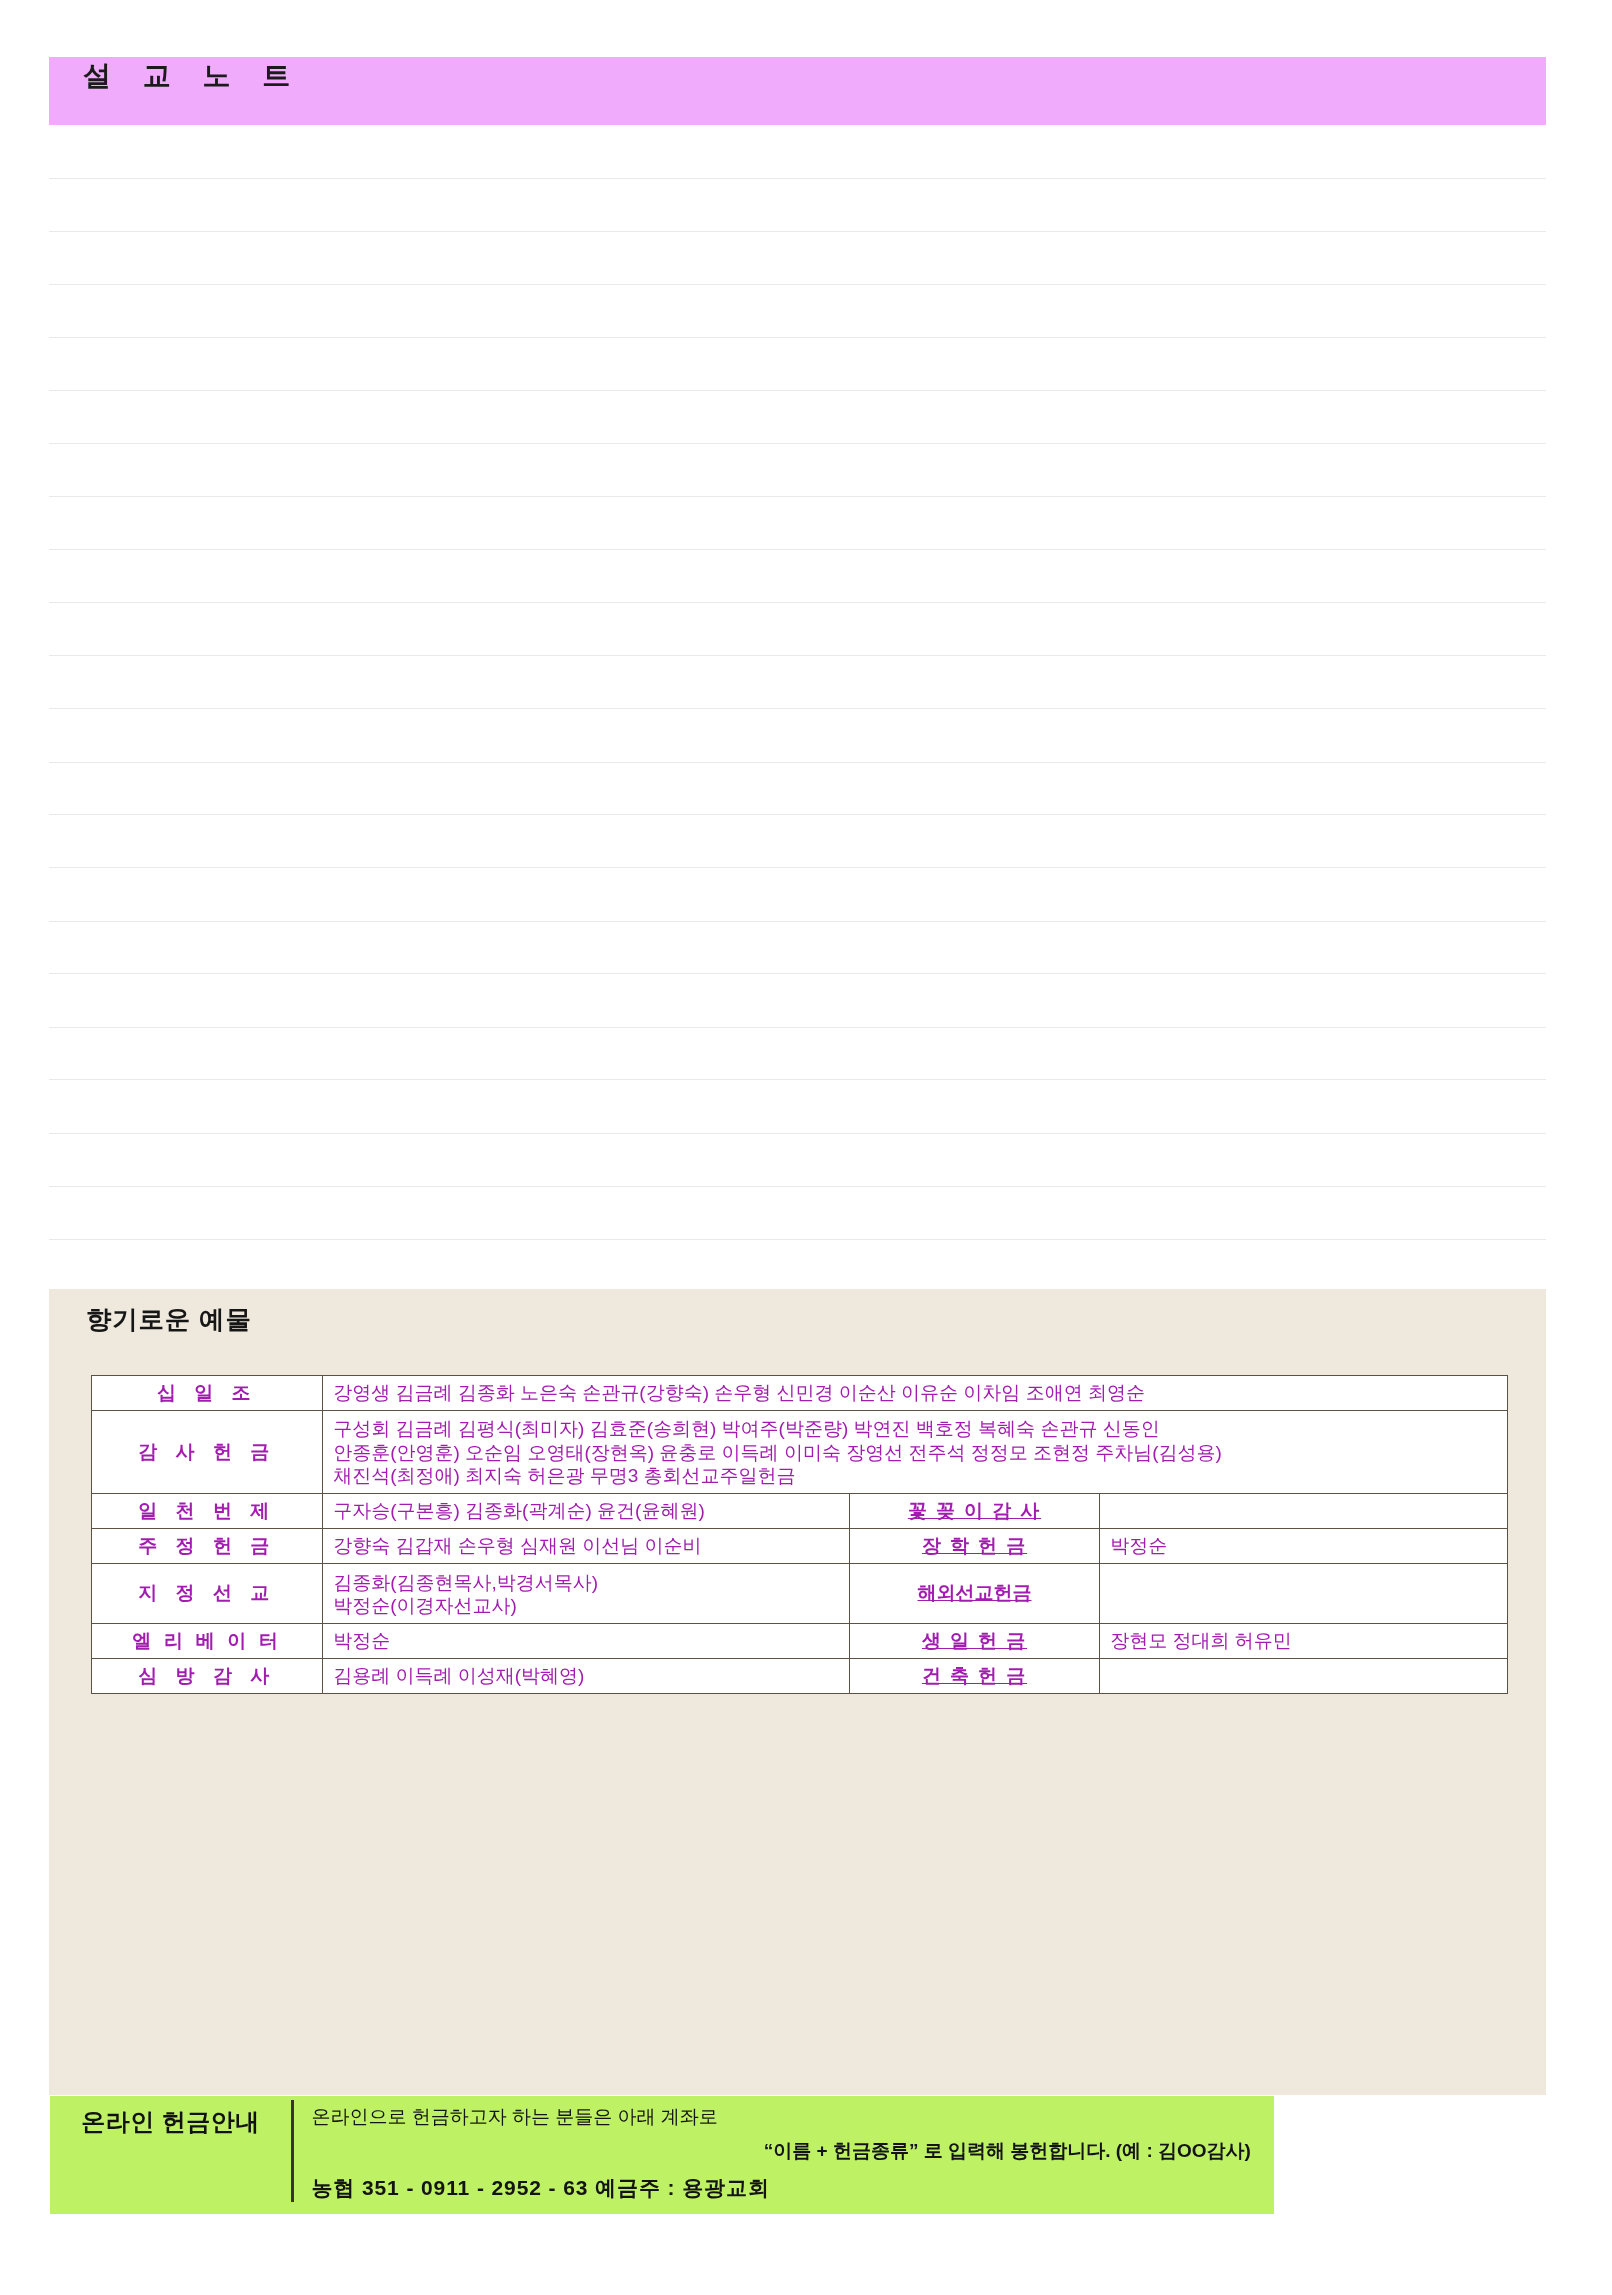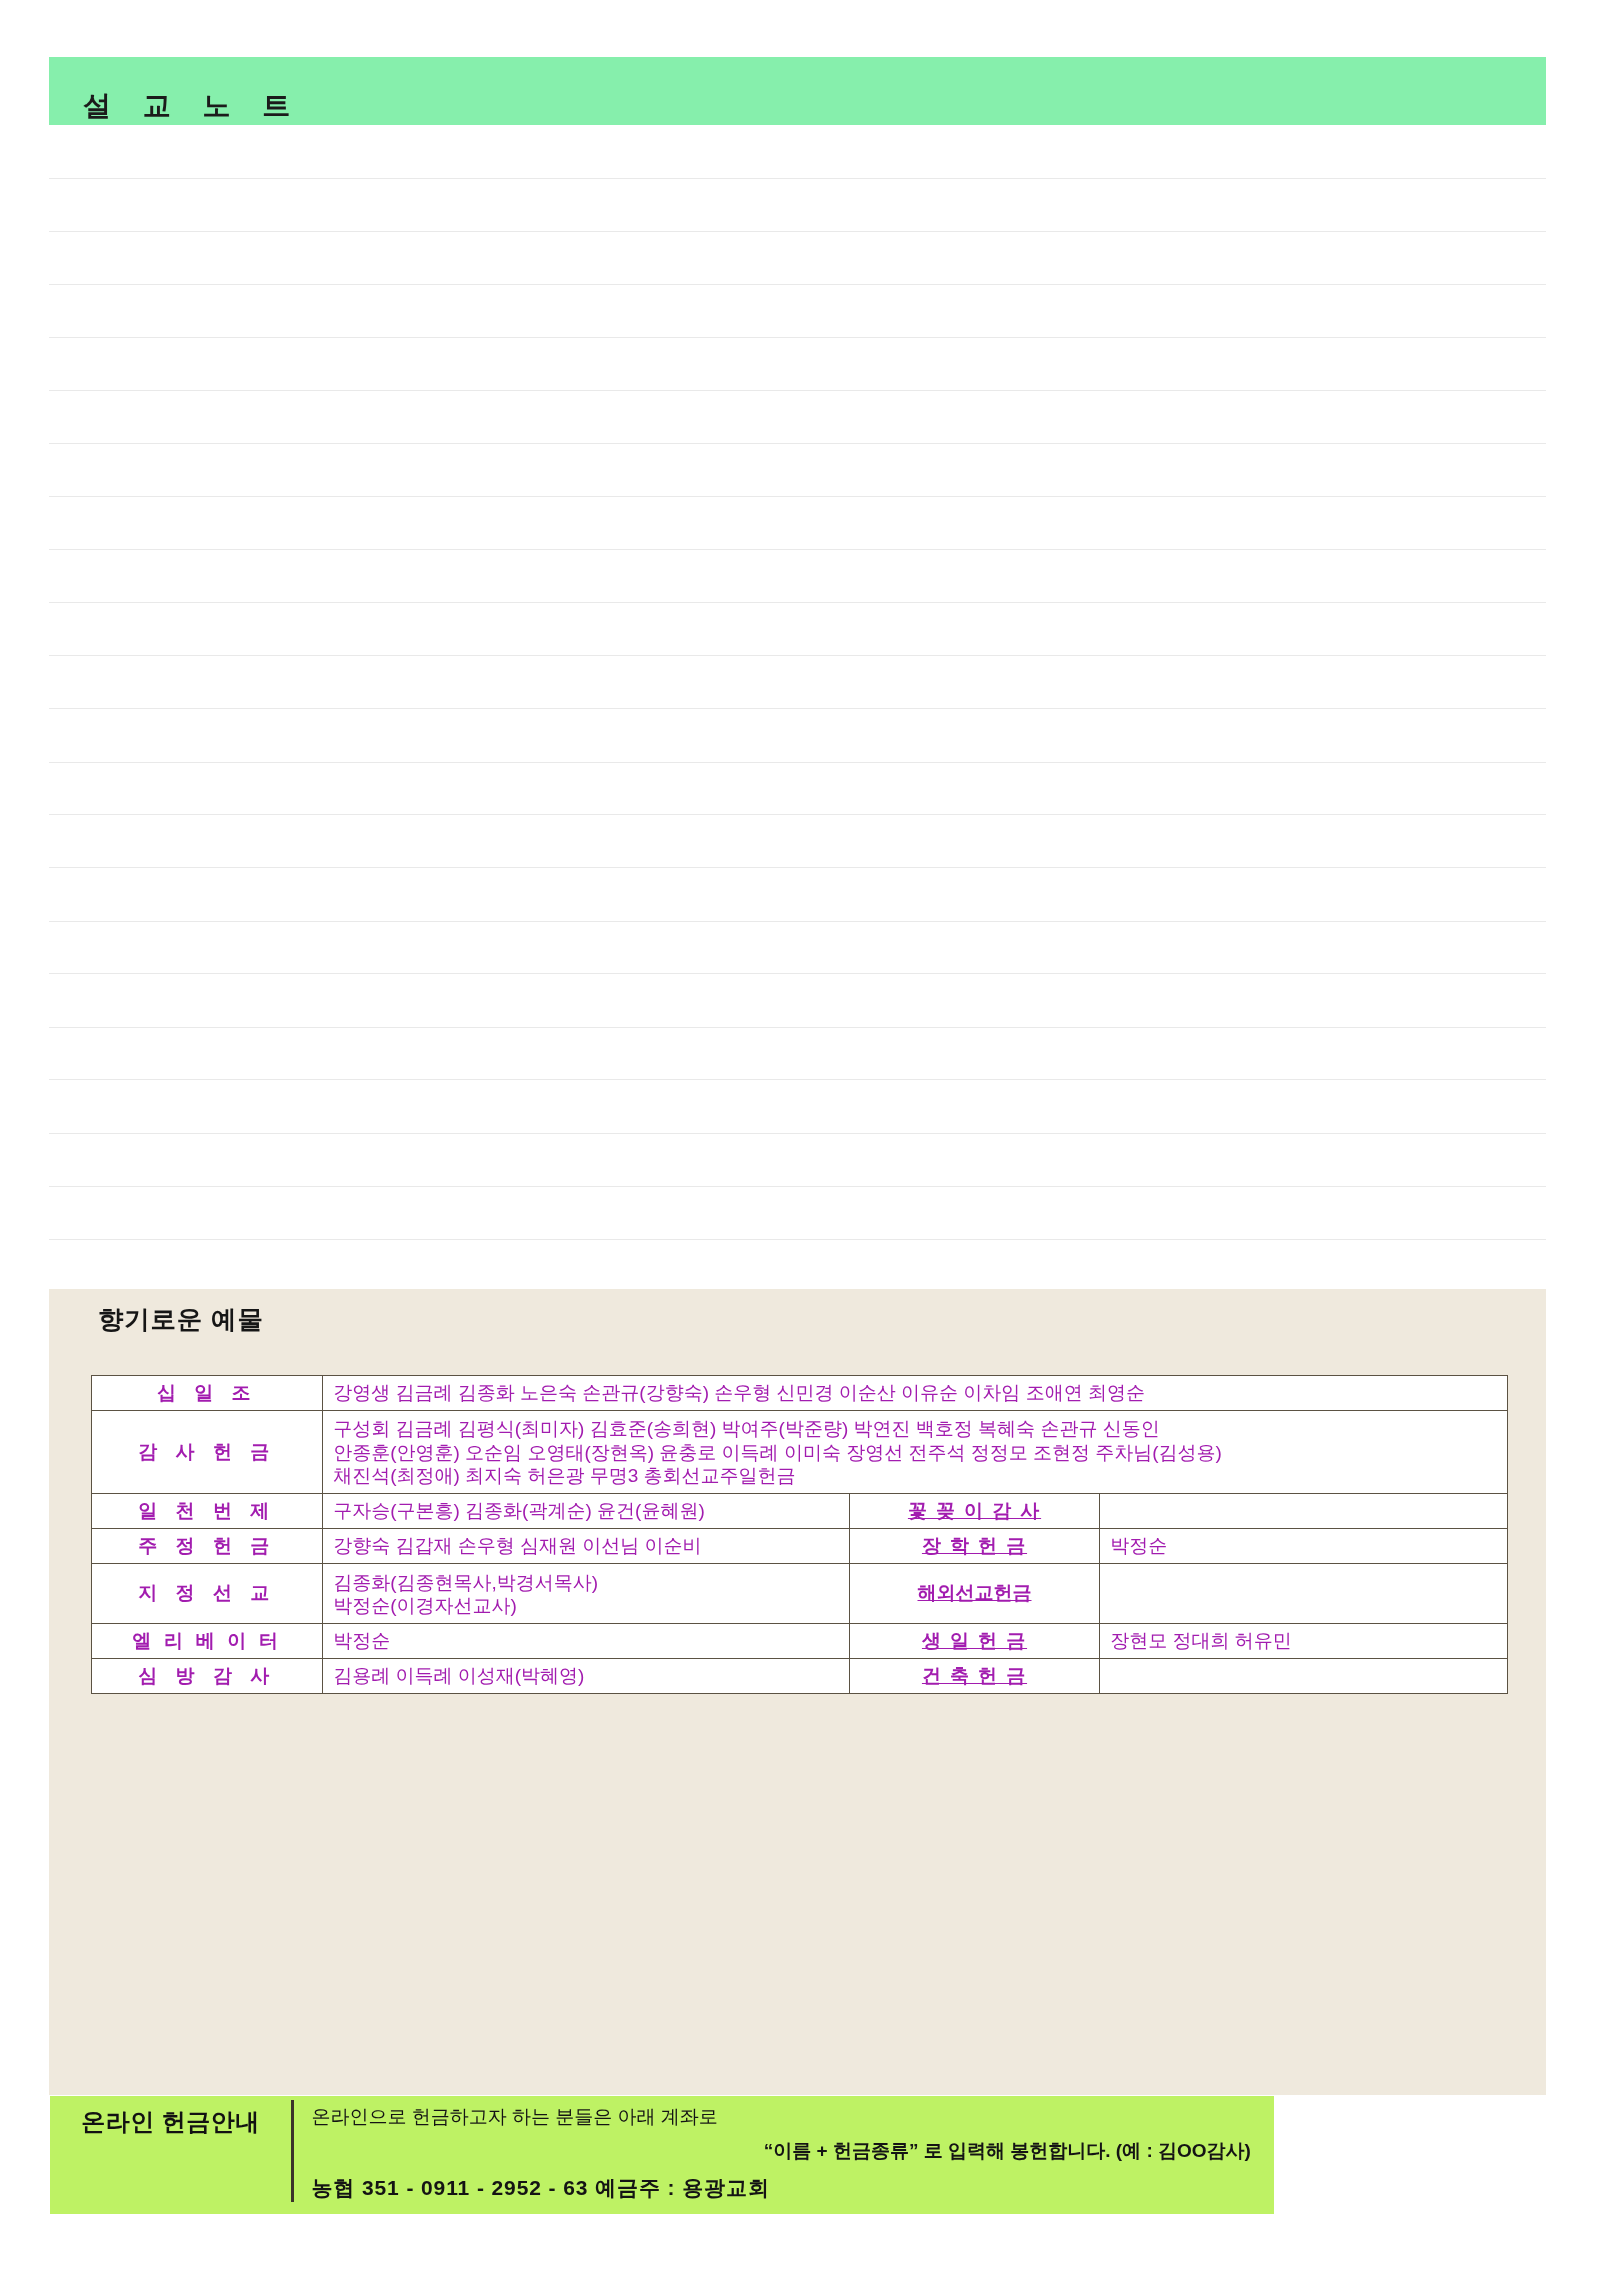--- a/index.html
+++ b/index.html
@@ -24,23 +24,23 @@
     background: #ffffff;
   }
 
   
   .sermon-bar {
     position: absolute;
     left: 49px;
     top: 57px;
     width: 1497px;
     height: 68px;
-    background: #86efac;
-    display: flex;
-    align-items: flex-end;
+    background: #f0abfc;
+    display: flex;
+    align-items: flex-start;
   }
   .sermon-bar-title {
     font-size: 28px;
     font-weight: bold;
     letter-spacing: 12px;
     color: #1b1b1b;
     padding-left: 34px;
     white-space: nowrap;
   }
 
@@ -69,21 +69,21 @@
     width: 1497px;
     height: 62px;
     background: #efe9dd;
     display: flex;
     align-items: center;
   }
   .offering-header-title {
     font-size: 25.4px;
     font-weight: bold;
     color: #161616;
-    padding-left: 49px;
+    padding-left: 37px;
     letter-spacing: 0.9px;
   }
 
   .offering-wrap {
     position: absolute;
     left: 49px;
     top: 1350px;
     width: 1497px;
     height: 745px;
     background: #efe9dd;

